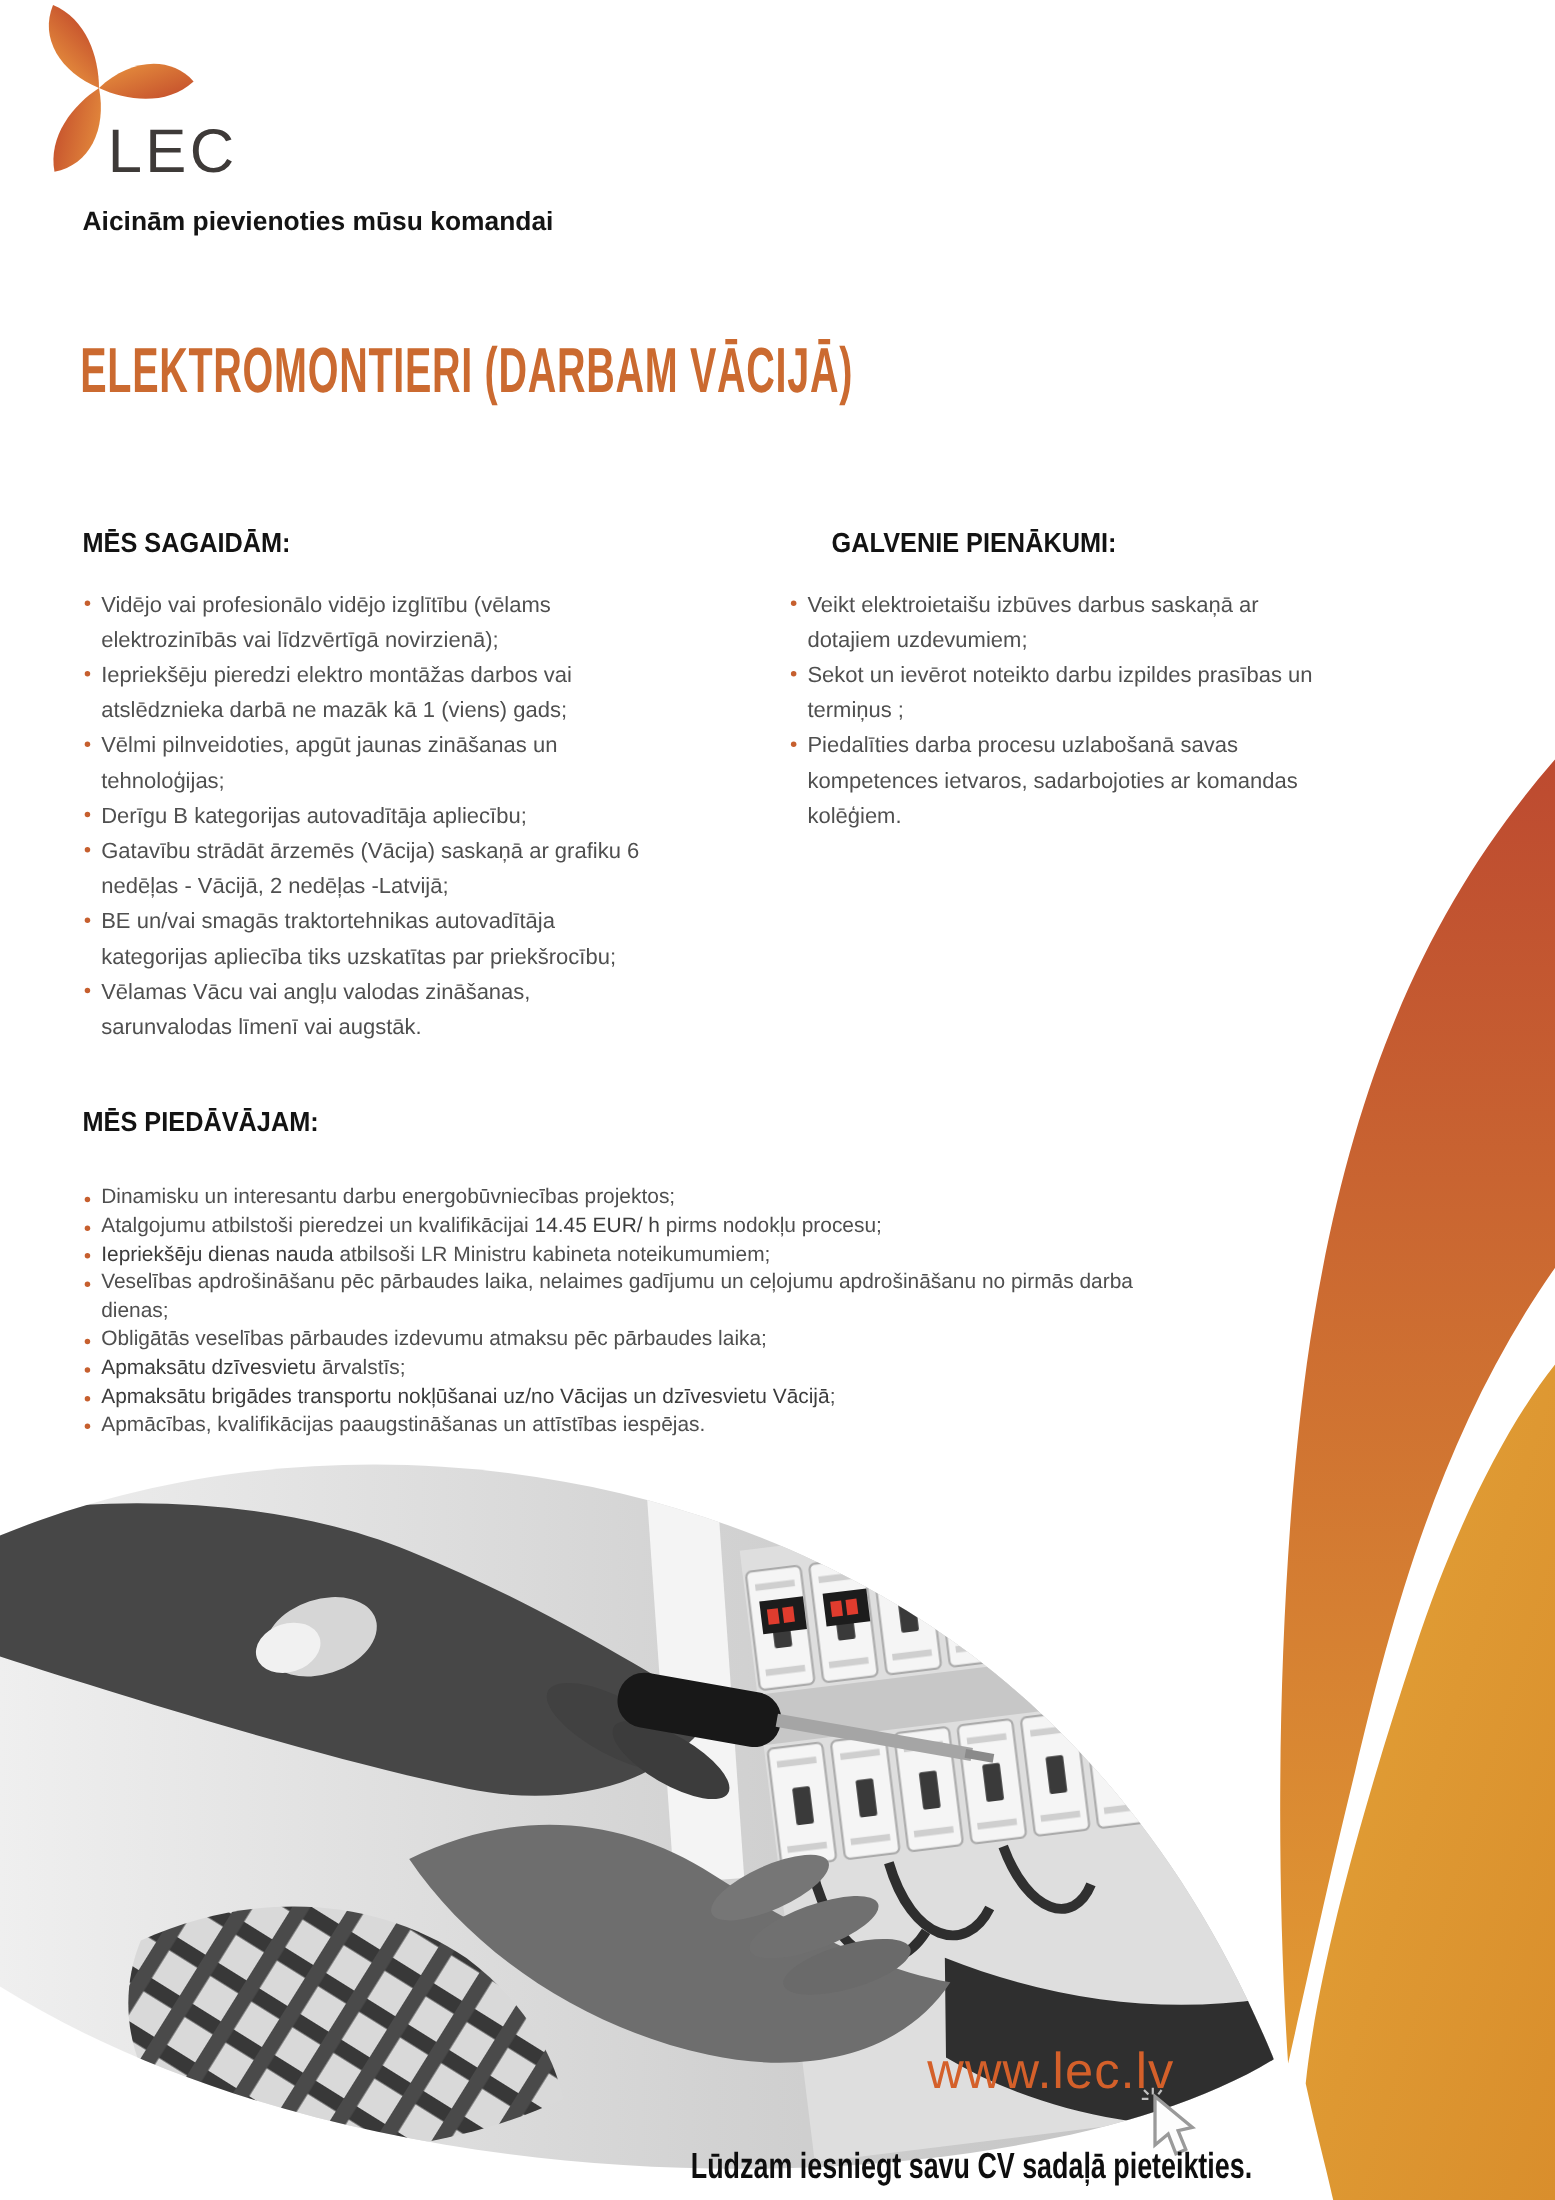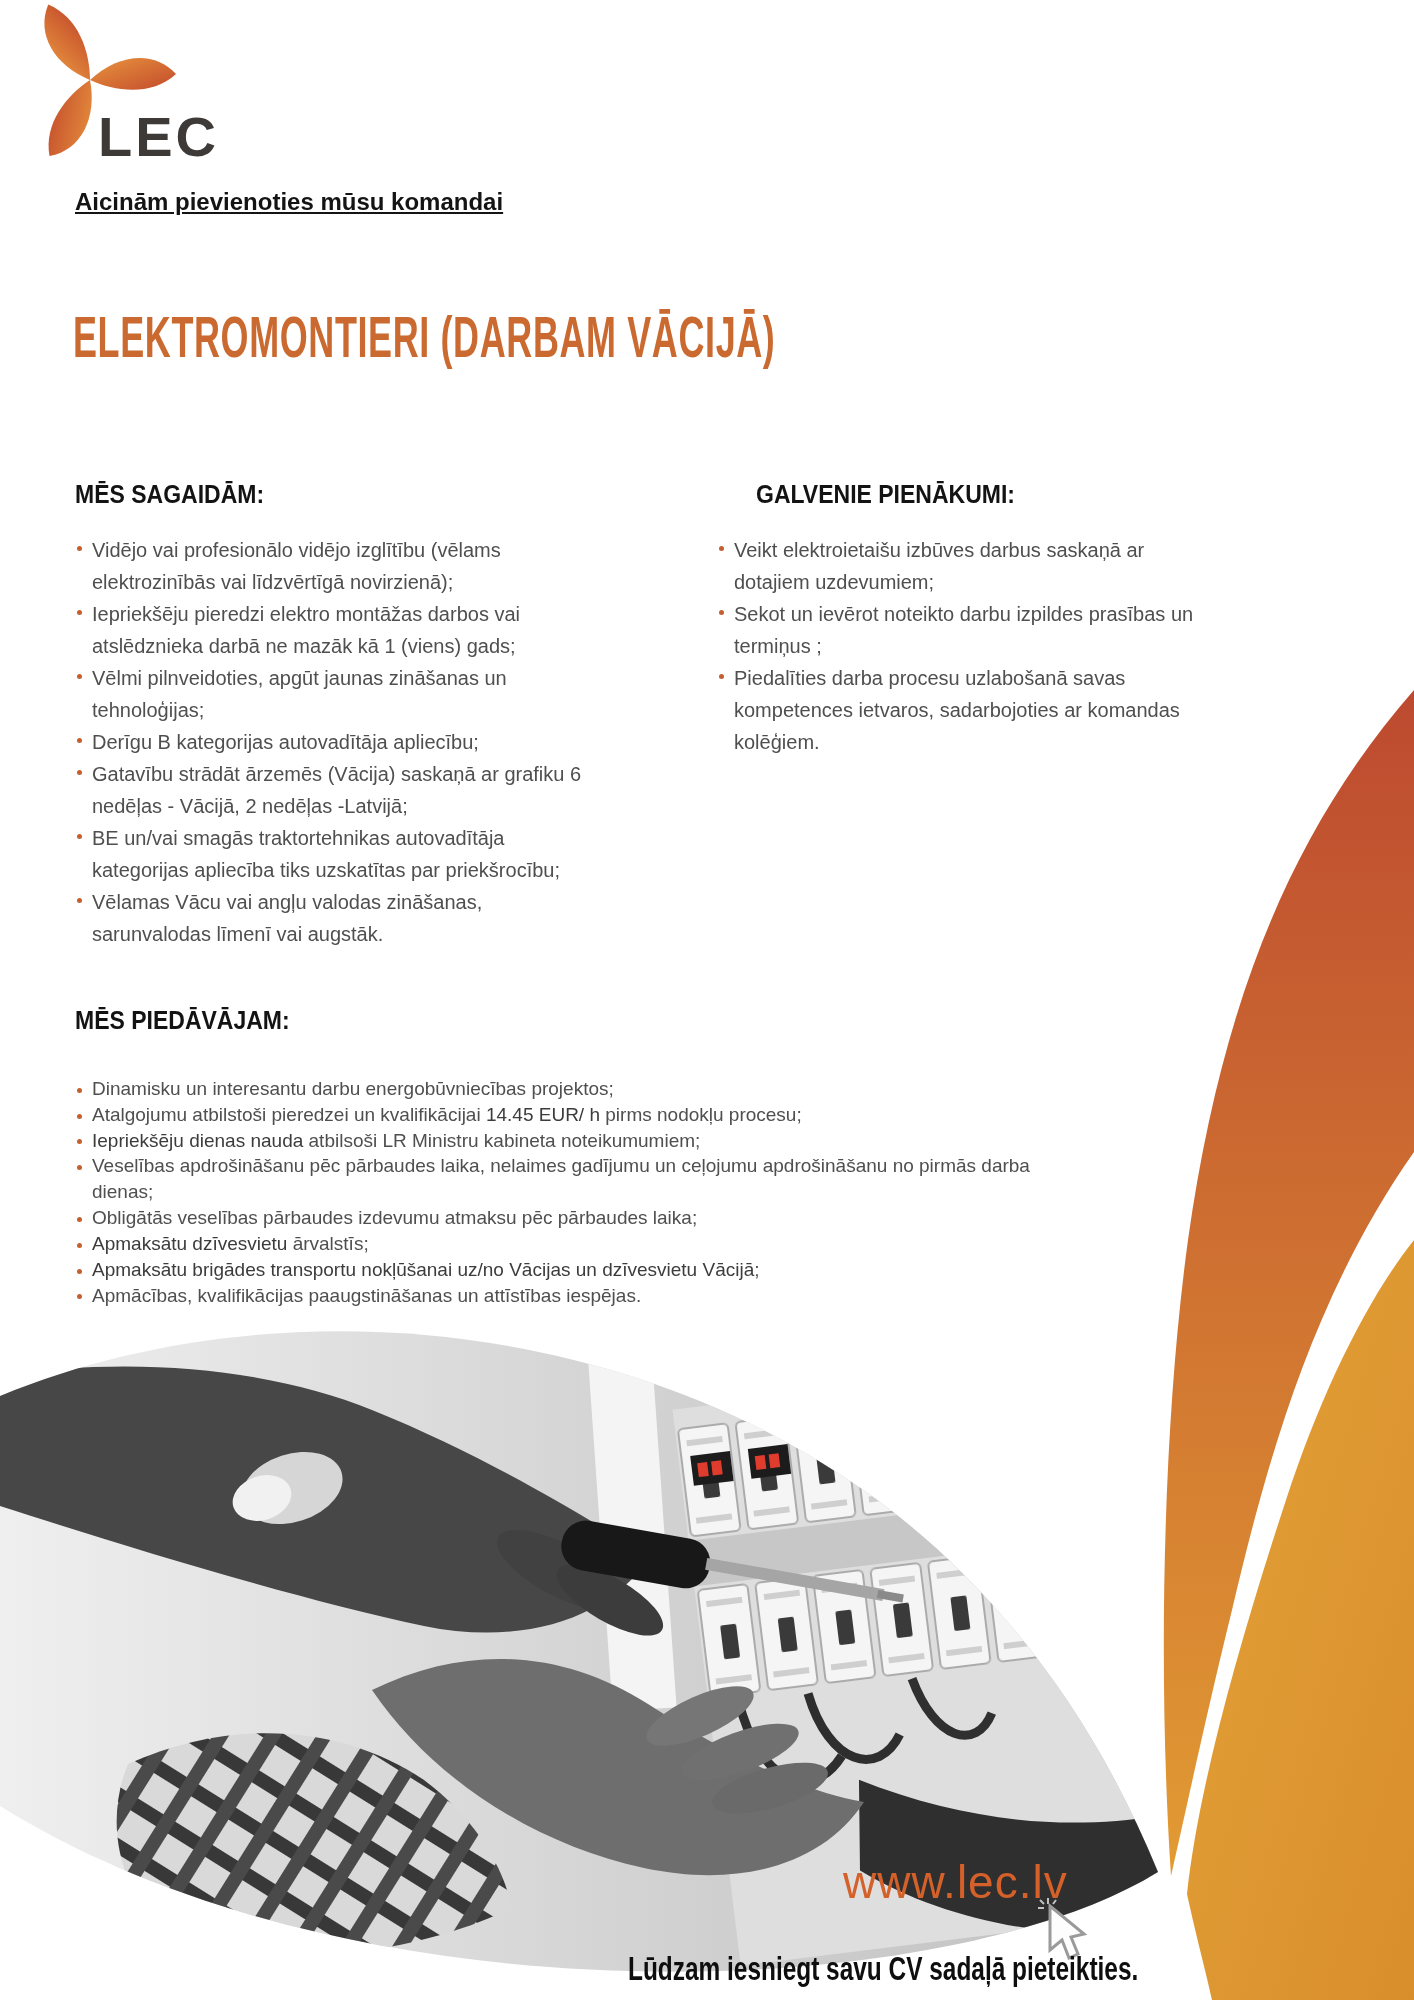--- a/index.html
+++ b/index.html
@@ -1,21 +1,21 @@
 <!DOCTYPE html>
 <html><head>
 <meta charset="utf-8">
 <style>
   html,body{margin:0;padding:0;background:#9a9a9a;}
   .page{position:relative;width:1414px;height:2000px;margin:0 auto;background:#ffffff;
         overflow:hidden;font-family:"Liberation Sans",sans-serif;}
   .abs{position:absolute;}
   .decor{position:absolute;left:0;top:0;z-index:0;pointer-events:none;}
   .content{z-index:2;}
-  .lec-text{font-size:56px;font-weight:700;color:#3E3A38;letter-spacing:3px;}
+  .lec-text{font-size:56px;font-weight:400;color:#3E3A38;letter-spacing:3px;}
   .tagline{font-size:24px;font-weight:800;color:#141414;}
   .title{font-size:58px;font-weight:800;color:#CB6A30;letter-spacing:1px;white-space:nowrap;
          transform:scaleX(0.62);transform-origin:left top;}
   .heading{font-size:25px;font-weight:800;color:#131313;transform:scaleX(0.92);
            transform-origin:left top;white-space:nowrap;}
   .list{color:#4F4F4F;font-size:20px;line-height:1.6;}
   .offer-list{font-size:19px;line-height:1.36;}
   .li{position:relative;padding-left:17px;}
   .li .dot{position:absolute;left:2px;top:0.62em;width:5px;height:5px;border-radius:50%;
            background:#C65F2E;}
@@ -120,21 +120,21 @@
 
   <svg class="abs content" style="left:28px;top:4px;" width="160" height="168" viewBox="0 0 160 168">
     <g transform="translate(62,76)">
       <path d="M0 0 C28 -26, 64 -30, 86 -6 C62 16, 26 12, 0 0 Z" fill="url(#logoGrad)"></path>
       <path d="M0 0 C28 -26, 64 -30, 86 -6 C62 16, 26 12, 0 0 Z" fill="url(#logoGrad)" transform="rotate(-115)"></path>
       <path d="M0 0 C28 -26, 64 -30, 86 -6 C62 16, 26 12, 0 0 Z" fill="url(#logoGrad)" transform="rotate(122)"></path>
     </g>
   </svg>
   <div class="abs content lec-text" style="left:98px;top:104px;">LEC</div>
 
-  <div class="abs content tagline" style="left:75px;top:188px;text-decoration:underline;">Aicinām pievienoties mūsu komandai</div>
+  <div class="abs content tagline" style="left:75px;top:188px;">Aicinām pievienoties mūsu komandai</div>
 
   <div class="abs content title" style="left:73px;top:303px;">ELEKTROMONTIERI (DARBAM VĀCIJĀ)</div>
 
   <div class="abs content heading" style="left:75px;top:480px;">MĒS SAGAIDĀM:</div>
   <div class="abs content list" style="left:75px;top:534px;width:528px;">
       <div class="li"><span class="dot"></span><span>Vidējo vai profesionālo vidējo izglītību (vēlams elektrozinībās vai līdzvērtīgā novirzienā);</span></div>
       <div class="li"><span class="dot"></span><span>Iepriekšēju pieredzi elektro montāžas darbos vai atslēdznieka darbā ne mazāk kā 1 (viens) gads;</span></div>
       <div class="li"><span class="dot"></span><span>Vēlmi pilnveidoties, apgūt jaunas zināšanas un tehnoloģijas;</span></div>
       <div class="li"><span class="dot"></span><span>Derīgu B kategorijas autovadītāja apliecību;</span></div>
       <div class="li"><span class="dot"></span><span>Gatavību strādāt ārzemēs (Vācija) saskaņā ar grafiku 6 nedēļas - Vācijā, 2 nedēļas -Latvijā;</span></div>

